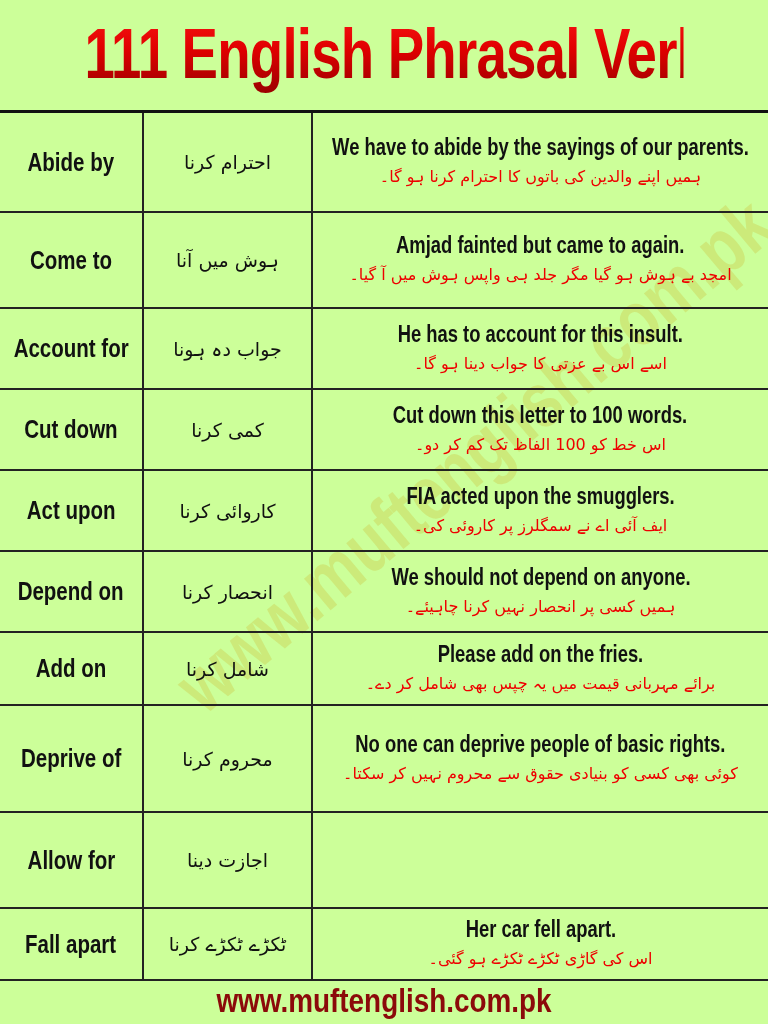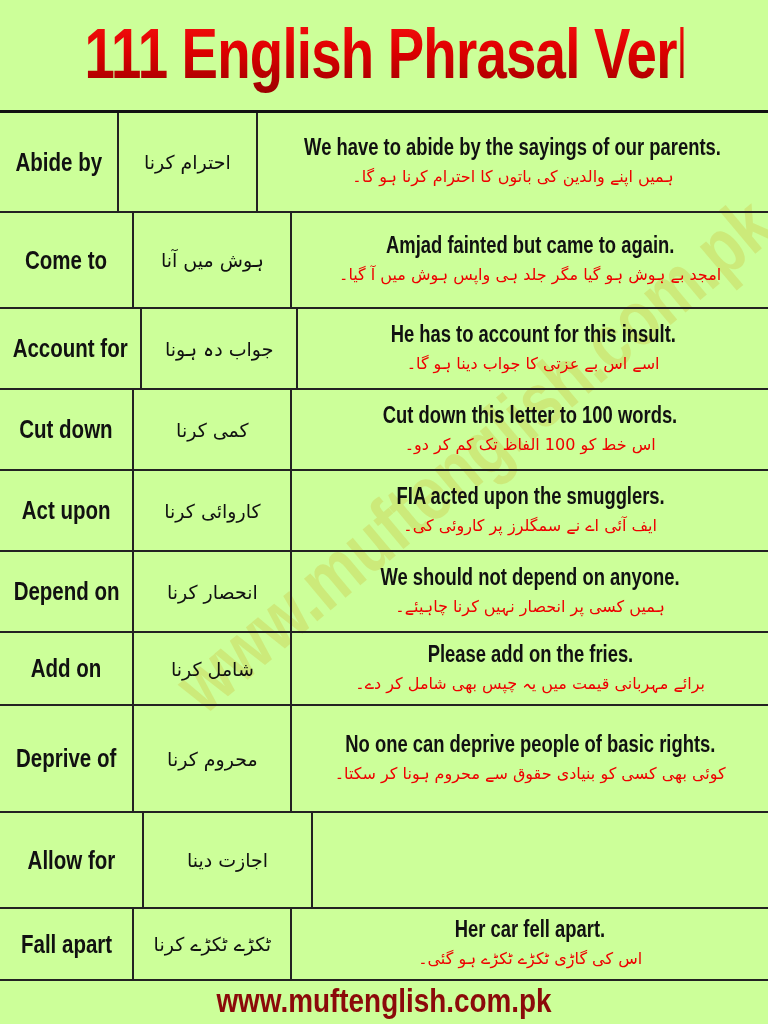--- a/index.html
+++ b/index.html
@@ -73,21 +73,21 @@
     }
     .c1 {
       width: 144px;
       border-right: 2px solid #222;
     }
     .c2 {
       width: 169px;
       border-right: 2px solid #222;
     }
     .c3 {
-      width: 510px;
+      width: 455px;
     }
     .verb {
       font-family: "Liberation Sans", sans-serif;
       font-weight: bold;
       font-size: 25px;
       color: #111;
       transform: scaleX(0.82);
       white-space: nowrap;
     }
     .meaning {
@@ -224,21 +224,21 @@
     </div>
     <div class="row" style="height: 107px;">
       <div class="cell c1">
         <span class="verb">Deprive of</span>
       </div>
       <div class="cell c2">
         <span class="meaning">محروم کرنا</span>
       </div>
       <div class="cell c3">
         <span class="example-en">No one can deprive people of basic rights.</span>
-        <span class="example-ur">کوئی بھی کسی کو بنیادی حقوق سے محروم ہونا کر سکتا۔</span>
+        <span class="example-ur">کوئی بھی کسی کو بنیادی حقوق سے محروم نہیں کر سکتا۔</span>
       </div>
     </div>
     <div class="row" style="height: 96px;">
       <div class="cell c1">
         <span class="verb">Allow for</span>
       </div>
       <div class="cell c2">
         <span class="meaning">اجازت دینا</span>
       </div>
     </div>

